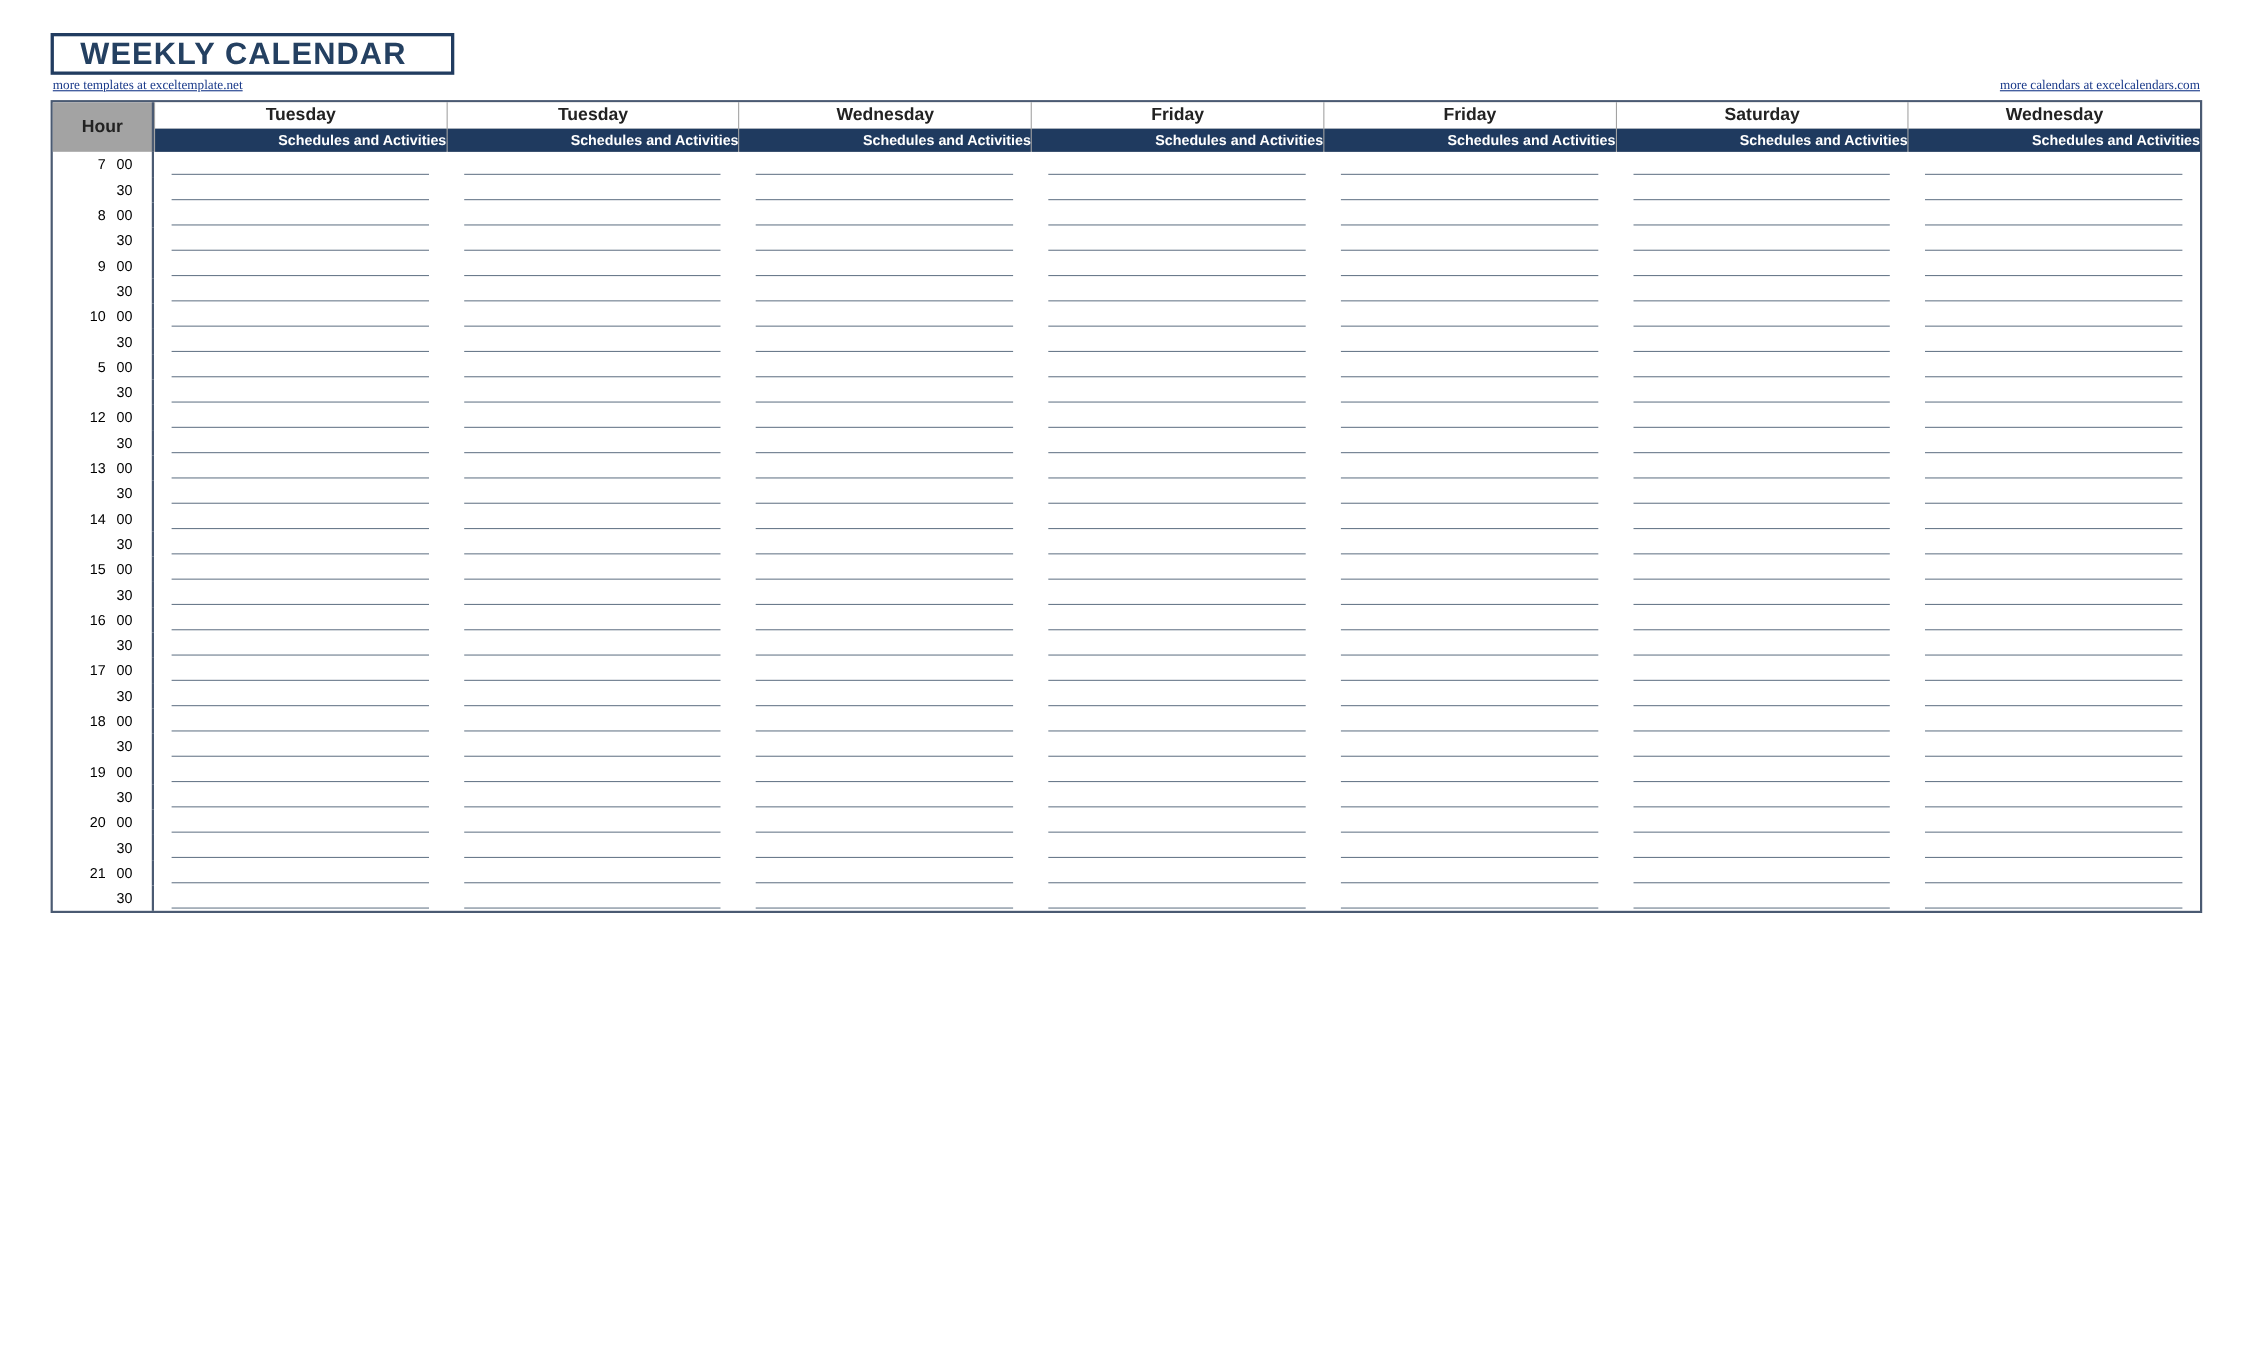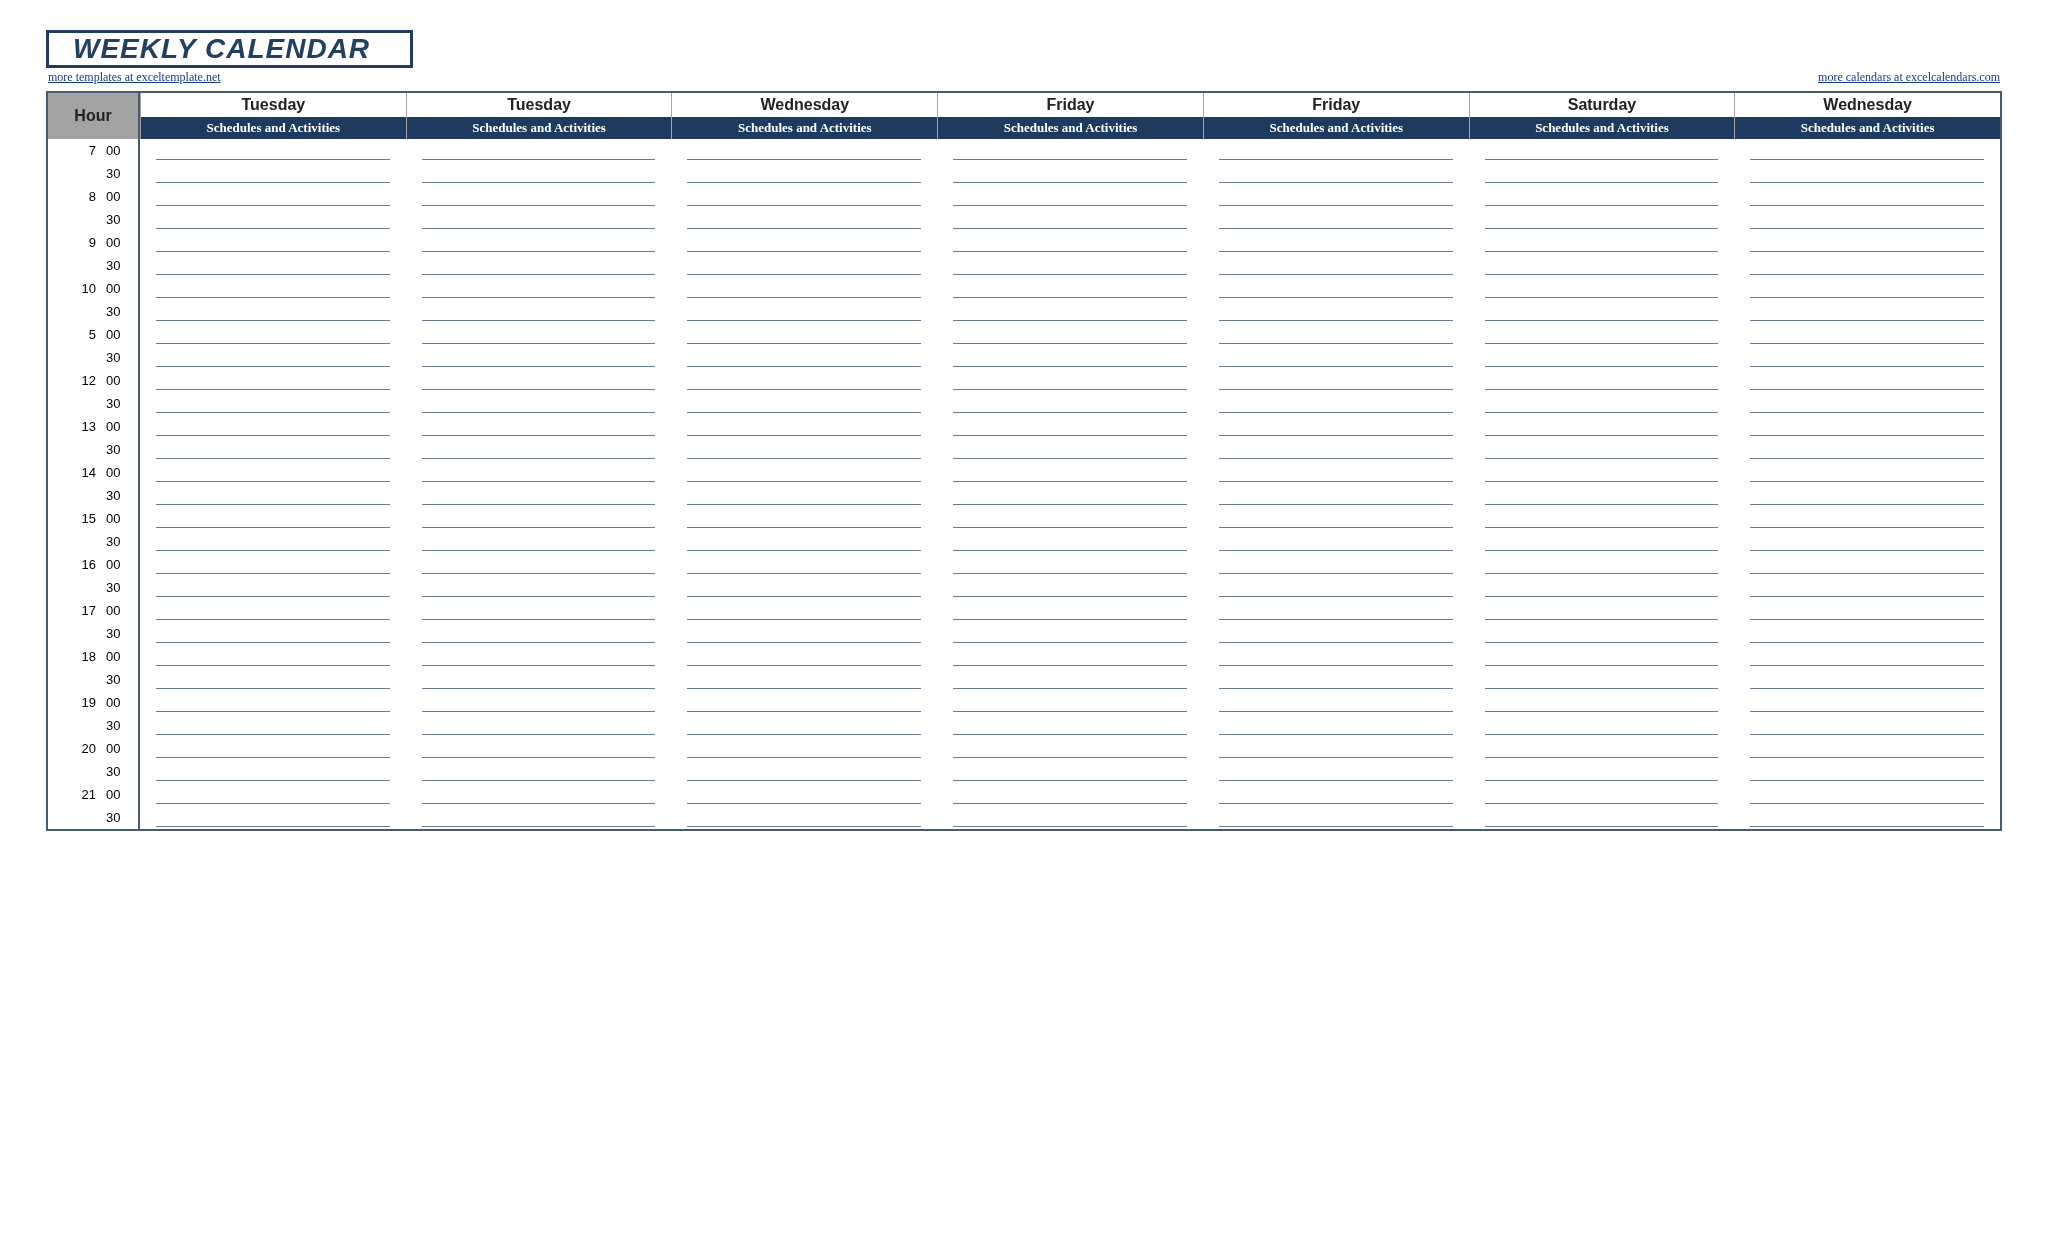--- a/index.html
+++ b/index.html
@@ -23,21 +23,20 @@
     height: 1245px;
     padding: 30px 46px 40px 46px;
     position: relative;
   }
 
   
   .title-wrap {
     position: relative;
     height: 36px;
     margin-bottom: 4px;
-    font-style: italic;
   }
   .title-box {
     display: inline-block;
     border: 3px solid var(--navy-dark);
     padding: 2px 40px 2px 24px;
     font-weight: 800;
     font-size: 28px;
     letter-spacing: 1px;
     color: var(--title-navy);
     line-height: 28px;
@@ -94,23 +93,22 @@
     font-weight: 700;
     font-size: 16px;
     padding: 3px 0 3px 0;
     background: #fff;
   }
   .day-sub {
     background: var(--navy);
     color: #fff;
     font-weight: 700;
     font-size: 13px;
-    text-align: center;
+    text-align: right;
     padding: 3px 0;
-    font-family: Liberation Serif, serif;
   }
   
   .head-stack {
     display:flex;
     flex:1;
   }
 
   .body-row {
     display: flex;
     height: 23px;

